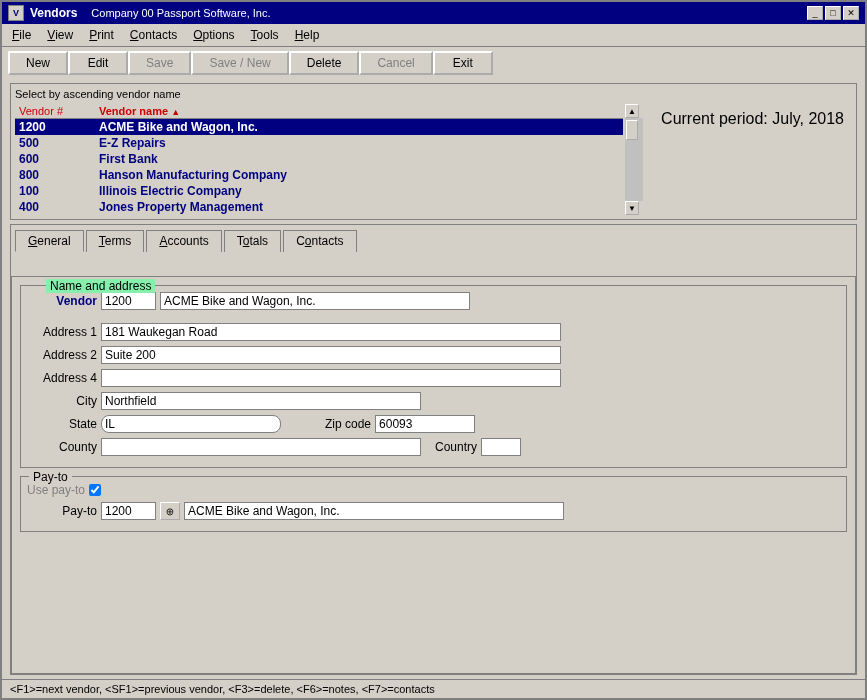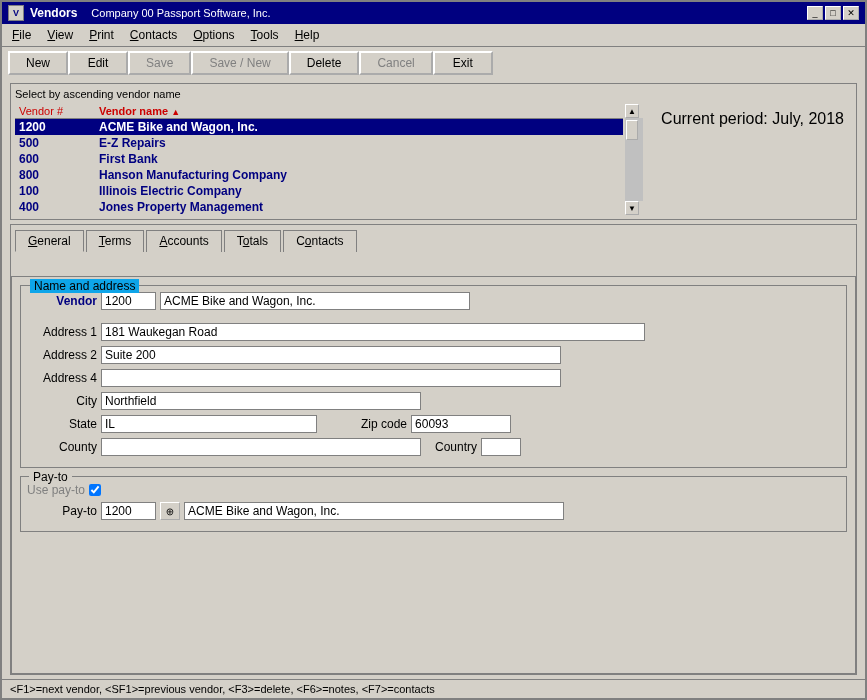--- a/index.html
+++ b/index.html
@@ -219,22 +219,22 @@
     }
     .form-section {
       border: 1px solid #808080;
       padding: 6px;
       margin-bottom: 8px;
       position: relative;
     }
     .form-section-legend {
       position: absolute;
       top: -7px;
-      left: 9px;
-      background: #0ea5e9;
+      left: 25px;
+      background: #86efac;
       padding: 0 4px;
       font-size: 12px;
     }
     .form-row {
       display: flex;
       align-items: center;
       margin-bottom: 5px;
       gap: 4px;
     }
     .form-label {
@@ -422,42 +422,42 @@
           <div class="form-row">
             <span class="form-label">Vendor</span>
             <input class="form-input vendor-num-input" type="text" value="1200" style="">
             <input class="form-input vendor-name-input" type="text" value="ACME Bike and Wagon, Inc." style="">
           </div>
 
           <div style="height:8px;"></div>
 
           <div class="form-row">
             <span class="form-label-normal">Address 1</span>
-            <input class="form-input" style="width: 544px;" type="text" value="181 Waukegan Road">
+            <input class="form-input" style="width: 460px;" type="text" value="181 Waukegan Road">
           </div>
 
           <div class="form-row">
             <span class="form-label-normal">Address 2</span>
             <input class="form-input" style="width: 460px;" type="text" value="Suite 200">
           </div>
 
 
           <div class="form-row">
             <span class="form-label-normal">Address 4</span>
             <input class="form-input" style="width: 460px;" type="text" value="">
           </div>
 
           <div class="form-row">
             <span class="form-label-normal">City</span>
             <input class="form-input" style="width: 320px;" type="text" value="Northfield">
           </div>
 
           <div class="form-row">
             <span class="form-label-normal">State</span>
-            <input class="form-input" style="width: 216px;" type="text" value="IL">
+            <input class="form-input" style="width: 180px; border-radius: 8px;" type="text" value="IL">
             <span style="margin-left:40px;">Zip code</span>
             <input class="form-input" style="width: 100px;" type="text" value="60093">
           </div>
 
           <div class="form-row">
             <span class="form-label-normal">County</span>
             <input class="form-input" style="width: 320px;" type="text" value="">
             <span style="margin-left:10px;">Country</span>
             <input class="form-input" style="width: 40px;" type="text" value="">
           </div>

